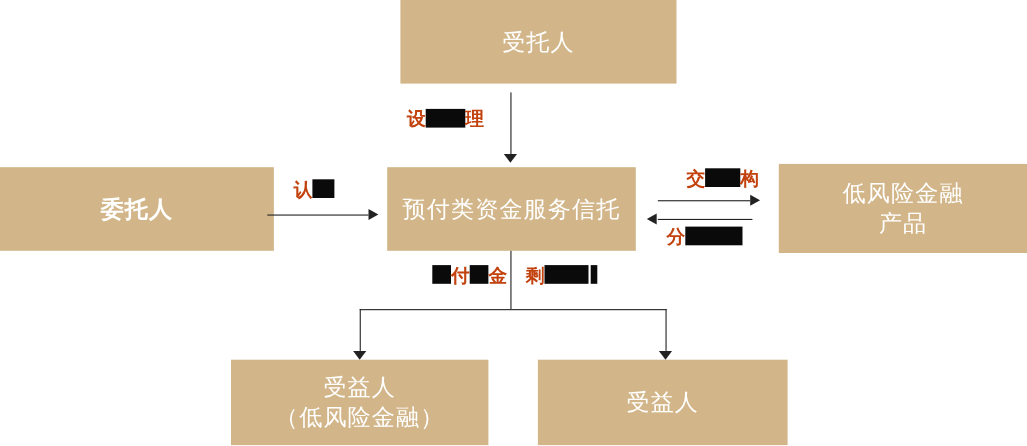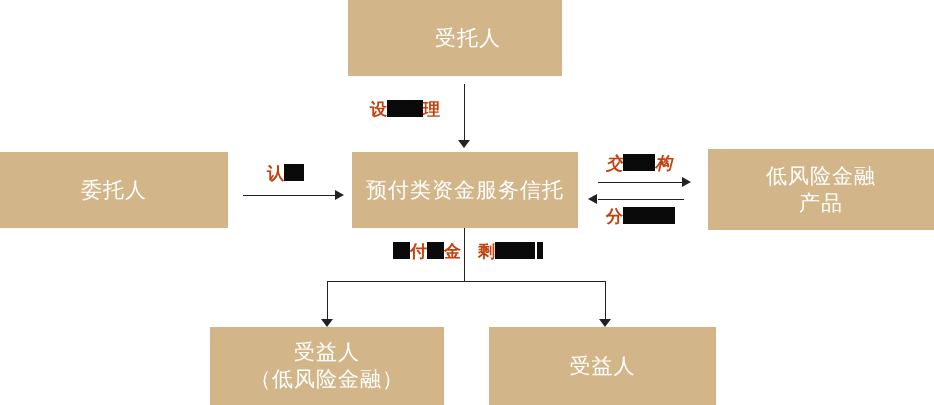--- a/index.html
+++ b/index.html
@@ -6,22 +6,22 @@
   .canvas{
     position:relative;width:934px;height:405px;background:#ffffff;overflow:hidden;
     font-family:"DejaVu Sans","Liberation Sans",sans-serif;
   }
   
   .node{
     position:absolute;background:#d2b689;color:#ffffff;
     display:flex;flex-direction:column;align-items:center;justify-content:center;
     text-align:center;font-size:21px;letter-spacing:1px;line-height:27px;
   }
-  .n-trustee{left:348px;top:0;width:188px;height:76px;padding-left:26px;}
-  .n-principal{left:0;top:152px;width:228px;height:76px;}
+  .n-trustee{left:364px;top:0;width:251px;height:76px;}
+  .n-principal{left:0;top:152px;width:249px;height:76px;font-weight:bold;}
   .n-trust{left:352px;top:152px;width:226px;height:76px;}
   .n-product{left:708px;top:149px;width:226px;height:81px;}
   .n-ben-sp{left:210px;top:327px;width:234px;height:78px;}
   .n-ben-consumer{left:489px;top:327px;width:227px;height:78px;}
   
   .hline,.vline{position:absolute;background:#222222;}
   .hline{height:1px;}
   .vline{width:1px;}
   .l-top-v{left:464px;top:84px;height:56px;}
   .l-left-h{left:243px;top:195px;width:92px;}
@@ -42,21 +42,21 @@
   .a-rb{left:588px;top:194px;}
   .a-bl{left:321px;top:319px;}
   .a-br{left:599px;top:319px;}
   
   .edge-label{
     position:absolute;font-size:17px;font-weight:bold;color:#c2410c;
     white-space:nowrap;line-height:20px;
   }
   .e-manage{left:370px;top:99px;}
   .e-subscribe{left:267px;top:163px;}
-  .e-deliver{left:606px;top:153px;font-style:italic;}
+  .e-deliver{left:624px;top:153px;}
   .e-distribute{left:606px;top:206px;}
   .e-pay{left:393px;top:241px;}
   .e-remaining{left:478px;top:241px;}
   .lbl-ch{display:inline-block;}
   .redact{display:inline-block;background:#0a0a0a;height:17px;vertical-align:-2px;}
   .redact + .redact{margin-left:2px;}
 </style>
 </head>
 <body>
 

